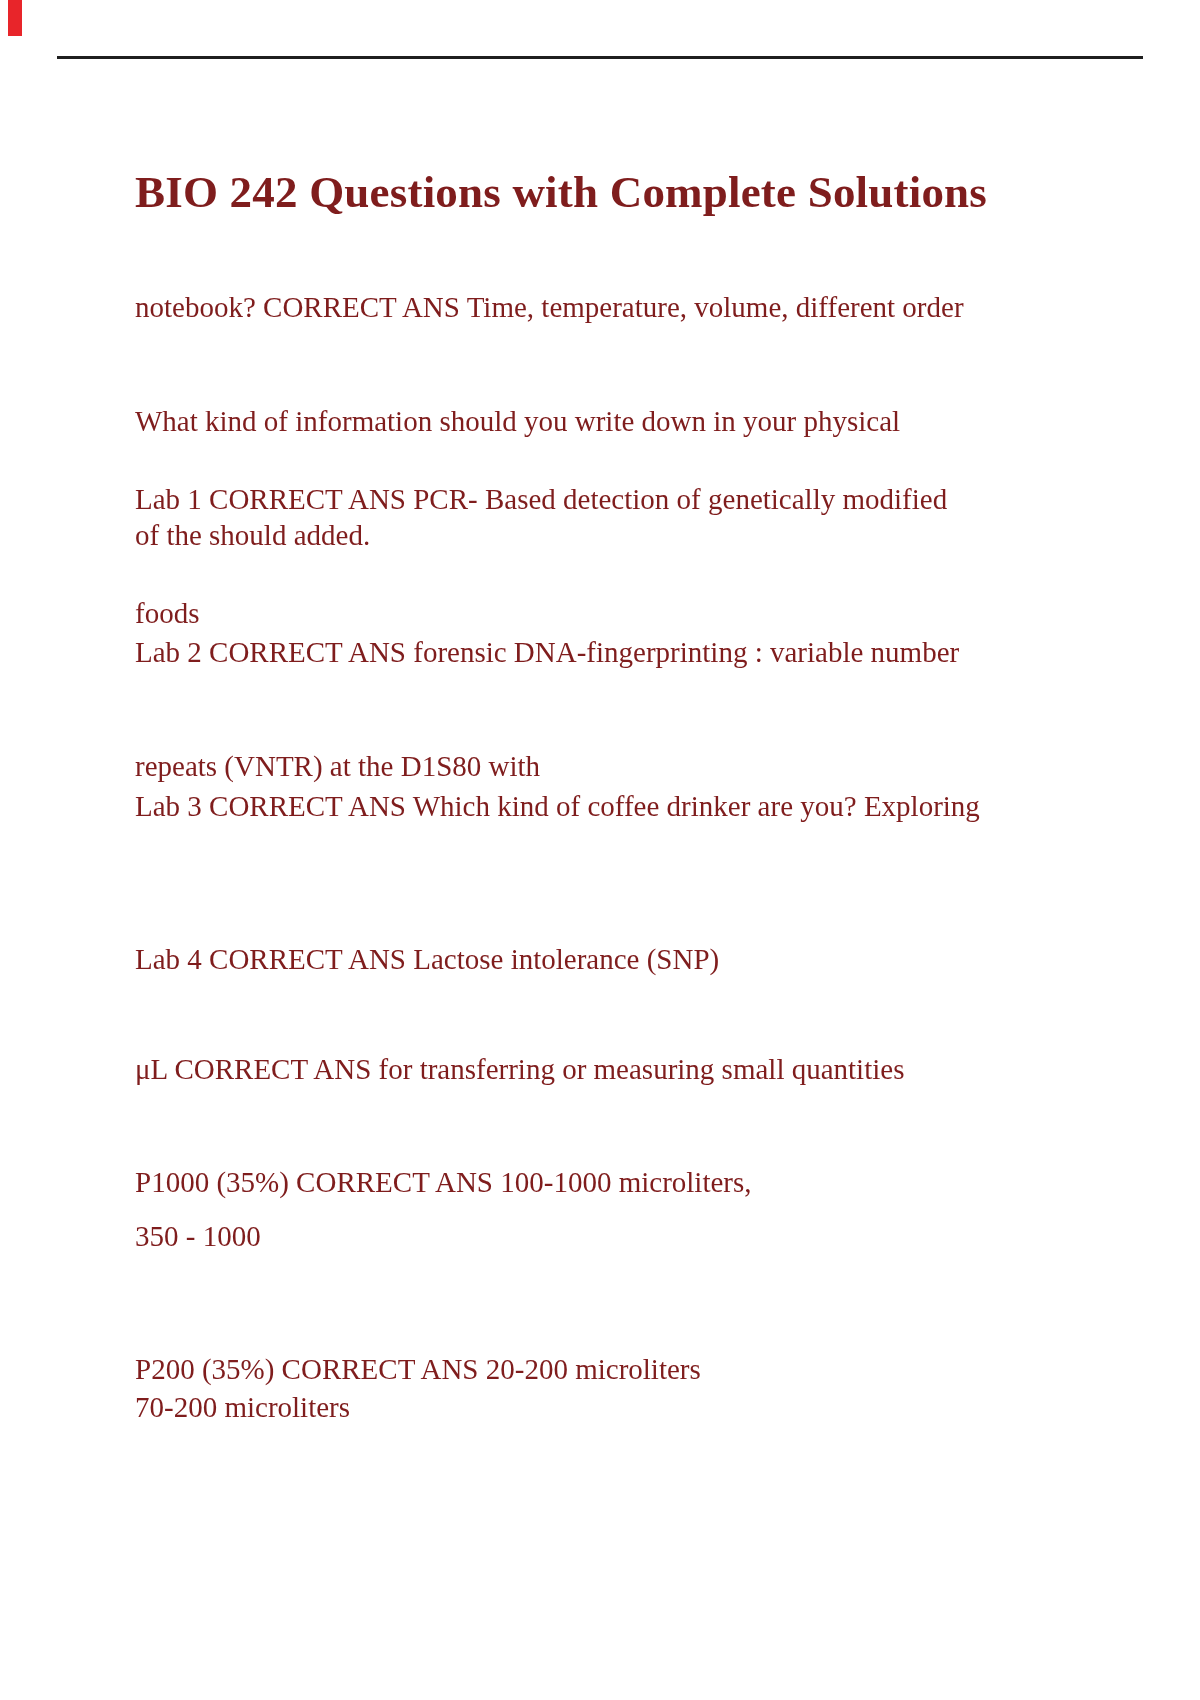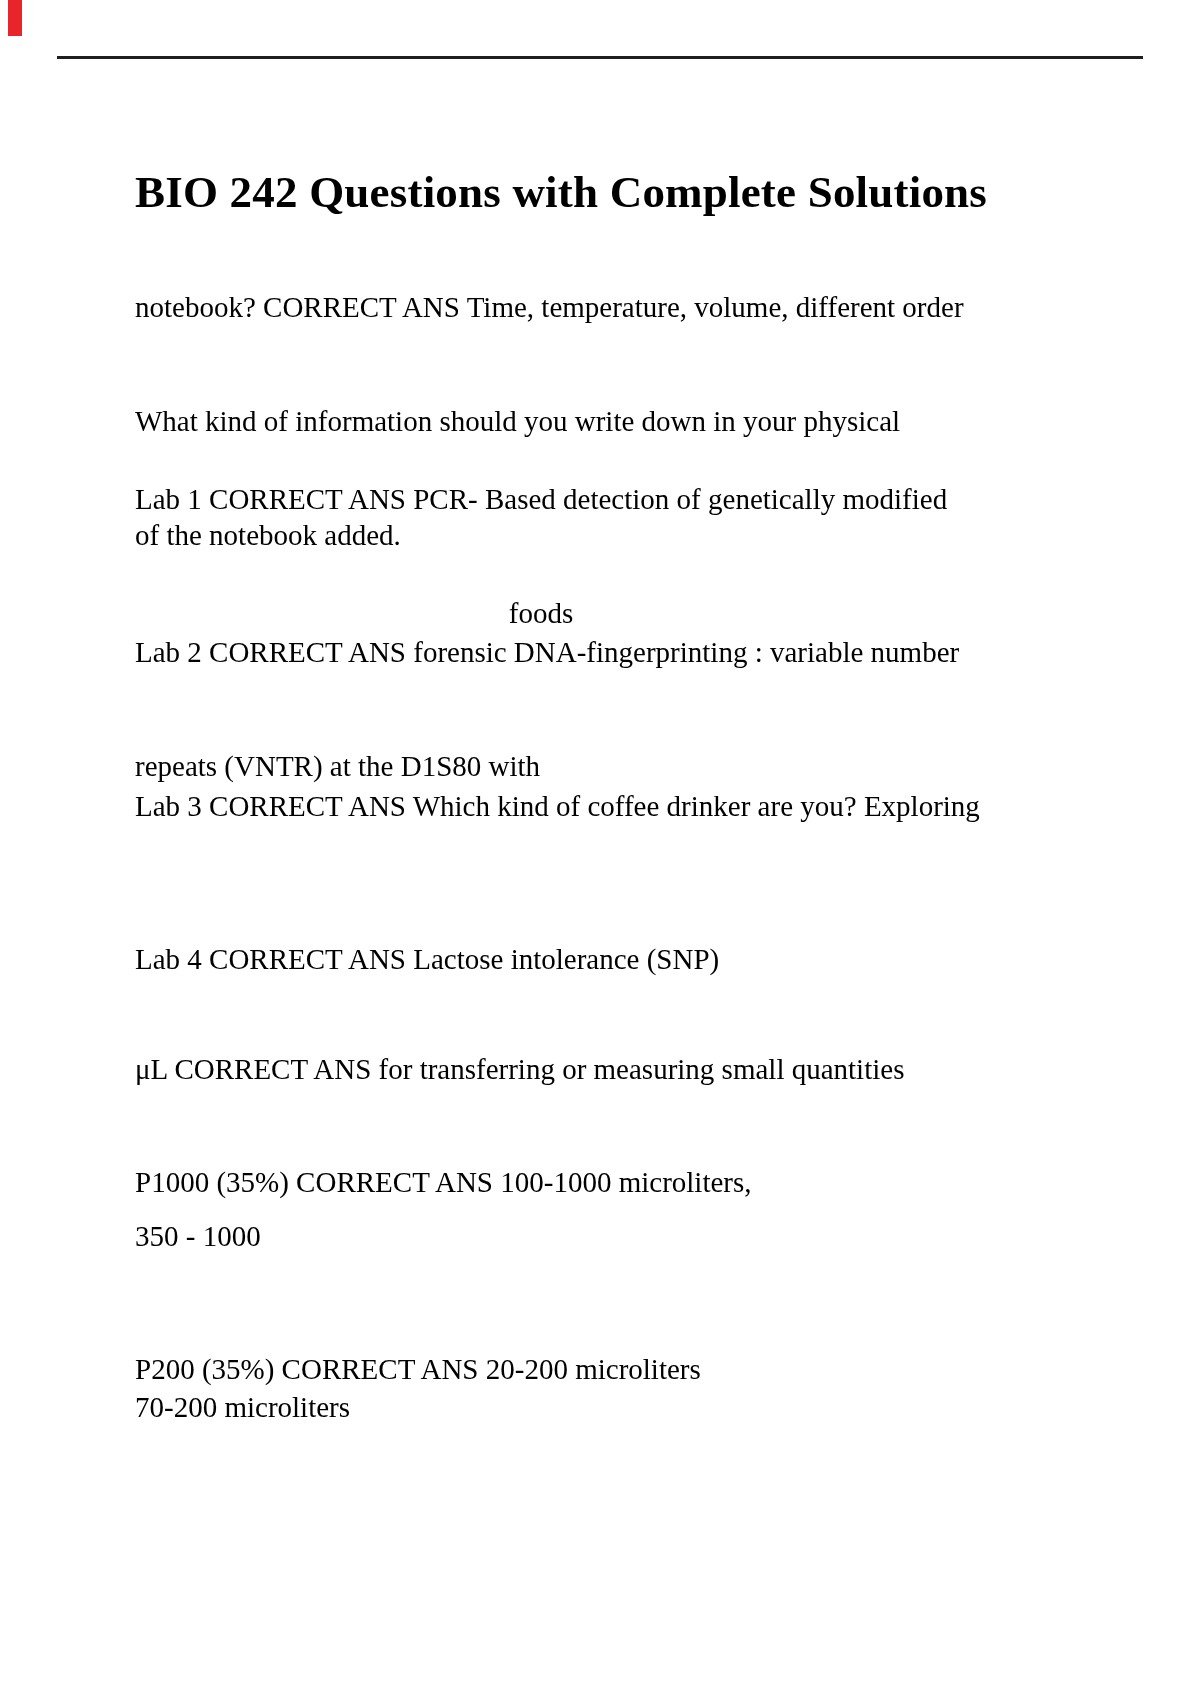--- a/index.html
+++ b/index.html
@@ -3,21 +3,21 @@
 <meta charset="utf-8">
 <style>
   html, body { margin: 0; padding: 0; background: #ffffff; }
   .page {
     position: relative;
     width: 1200px;
     height: 1488px;
     background: #ffffff;
     overflow: hidden;
     font-family: "Liberation Serif", "DejaVu Serif", serif;
-    color: #000000;
+    color: #7f1d1d;
   }
   .rule {
     position: absolute;
     left: 57px;
     width: 1086px;
     height: 3px;
     background: #1f1f1f;
   }
   .rule-top { top: 56px; }
   .rule-bottom { top: 1693px; }
@@ -40,21 +40,21 @@
     letter-spacing: 0.2px;
   }
   .block {
     position: absolute;
     left: 135px;
     font-size: 29px;
     line-height: 38px;
     white-space: pre;
   }
   .b-p1    { top: 212px; }
-  .b-lab1  { top: 404px; text-align: center; }
+  .b-lab1  { top: 404px; }
   .b-lab2  { top: 557px; }
   .b-lab3  { top: 711px; }
   .b-lab4  { top: 864px; }
   .b-ul    { top: 974px; }
   .b-p1000 { top: 1087px; }
   .b-r350  { top: 1141px; }
   .b-p200  { top: 1274px; text-align: center; }
   .b-r70   { top: 1312px; }
 </style>
 </head>
@@ -66,21 +66,21 @@
   <div class="edge-mark edge-mark-bottom"></div>
 
   <div class="rule rule-top"></div>
   <div class="rule rule-bottom"></div>
 
   <h1 class="doc-title">BIO 242 Questions with Complete Solutions</h1>
 
   <div class="block b-p1">
     <div>notebook? CORRECT ANS Time, temperature, volume, different order</div>
     <div>What kind of information should you write down in your physical</div>
-    <div>of the notebook added.</div>
+    <div>of the should added.</div>
   </div>
 
   <div class="block b-lab1">
     <div>Lab 1 CORRECT ANS PCR- Based detection of genetically modified</div>
     <div>foods</div>
   </div>
 
   <div class="block b-lab2">
     <div>Lab 2 CORRECT ANS forensic DNA-fingerprinting : variable number</div>
     <div>repeats (VNTR) at the D1S80 with</div>

